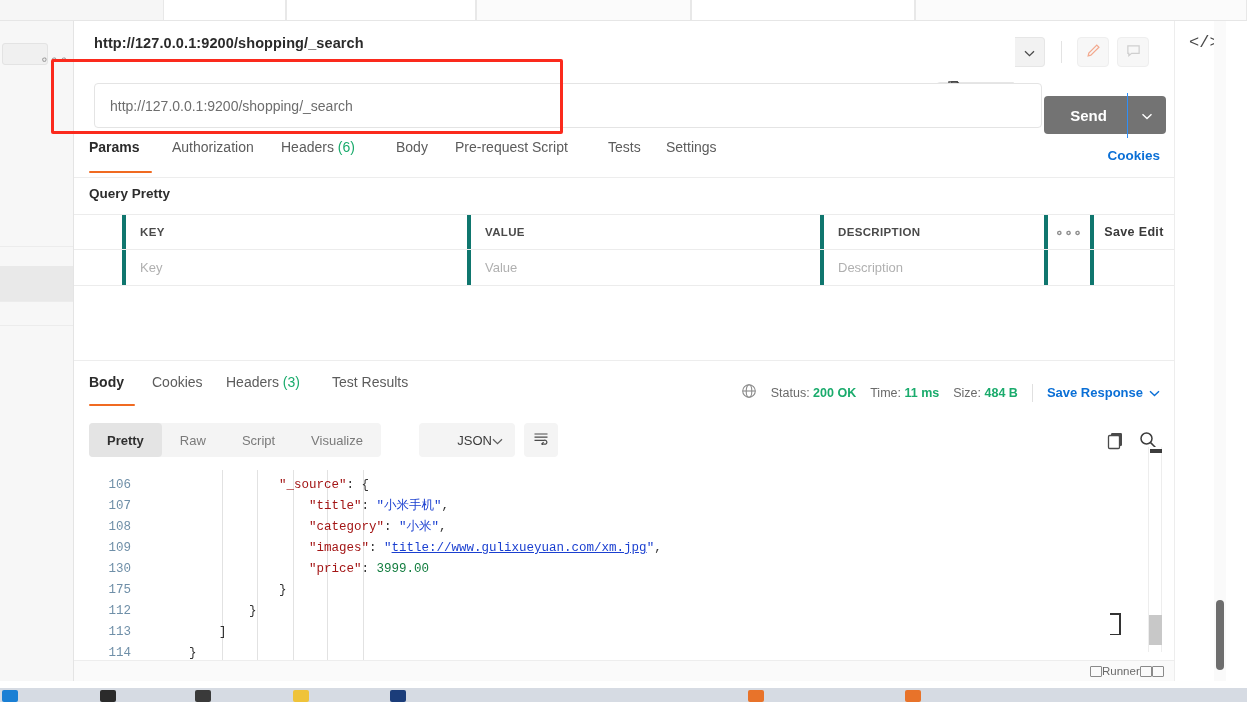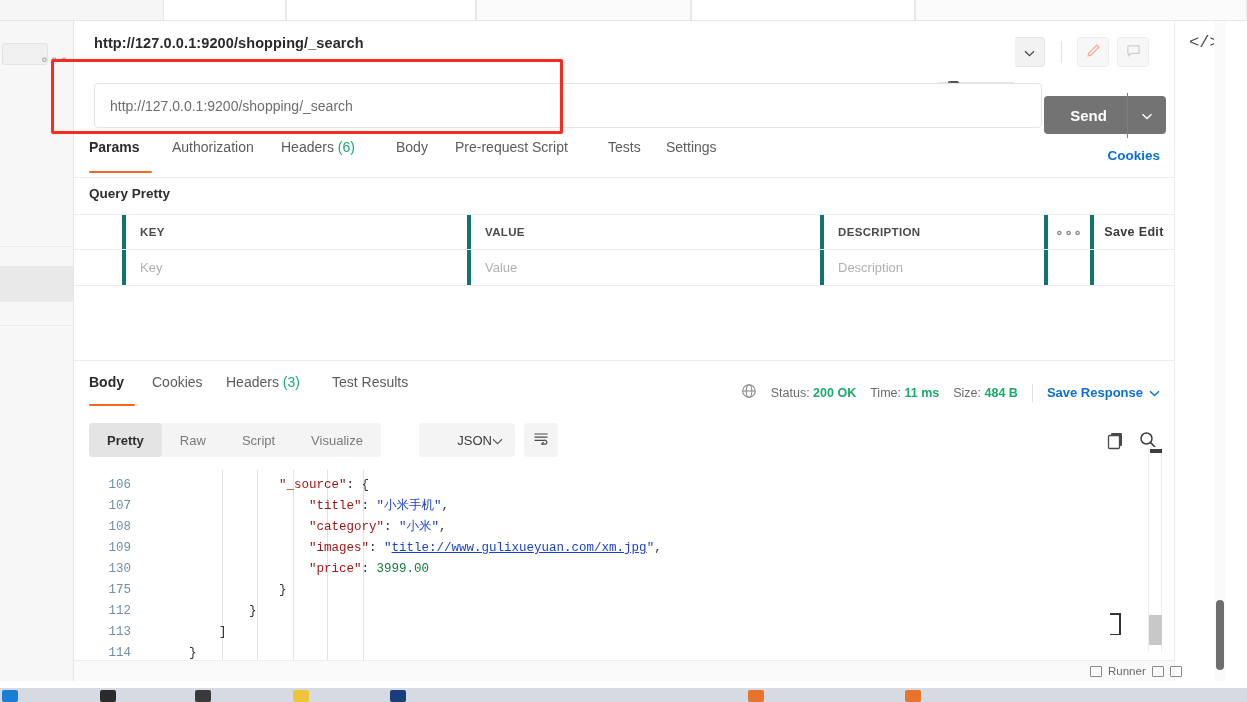--- a/index.html
+++ b/index.html
@@ -119,21 +119,21 @@
 
   
   .inner-sb-track { position: absolute; left: 1148px; top: 447px; width: 14px; height: 205px; background: #fff; border-left: 1px solid #ededed; border-right: 1px solid #ededed; }
   .inner-sb-top { position: absolute; left: 1150px; top: 449px; width: 12px; height: 4px; background: #3d3d3d; }
   .inner-sb-thumb { position: absolute; left: 1149px; top: 615px; width: 13px; height: 30px; background: #c8c8c8; }
   .page-sb { position: absolute; left: 1216px; top: 600px; width: 8px; height: 70px; background: #6e6e6e; border-radius: 4px; }
   .page-sb-track { position: absolute; left: 1214px; top: 21px; width: 12px; height: 660px; background: #fafafa; }
 
   
   .bottom-bar { position: absolute; left: 74px; top: 660px; width: 1100px; height: 21px; background: #fafafa; border-top: 1px solid #ededed; }
-  .runner { position: absolute; left: 1090px; top: 665px; display: flex; align-items: center; gap: 6px; font-size: 11.5px; color: #6a6a6a; }
+  .runner { position: absolute; left: 1090px; top: 665px; display: flex; align-items: center; font-size: 11.5px; color: #6a6a6a; }
   .mini-ico { width: 12px; height: 11px; border: 1px solid #8a8a8a; border-radius: 1px; }
   .watermark { position: absolute; left: 1061px; top: 668px; font-size: 17px; color: #c9c9c9; white-space: nowrap; letter-spacing: .3px; font-weight: 400; }
   .taskbar { position: absolute; left: 0; top: 688px; width: 1247px; height: 14px; background: #d6dbe3; }
   .tb-ico { position: absolute; top: 690px; width: 16px; height: 12px; border-radius: 2px; }
   .white-gap { position: absolute; left: 0; top: 681px; width: 1247px; height: 7px; background: #fff; }
 </style>
 </head>
 <body>
 
 <div id="root">

